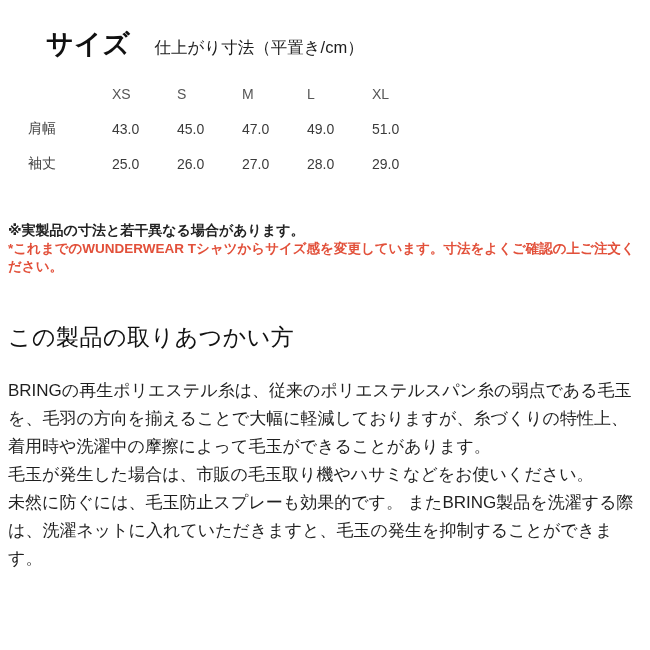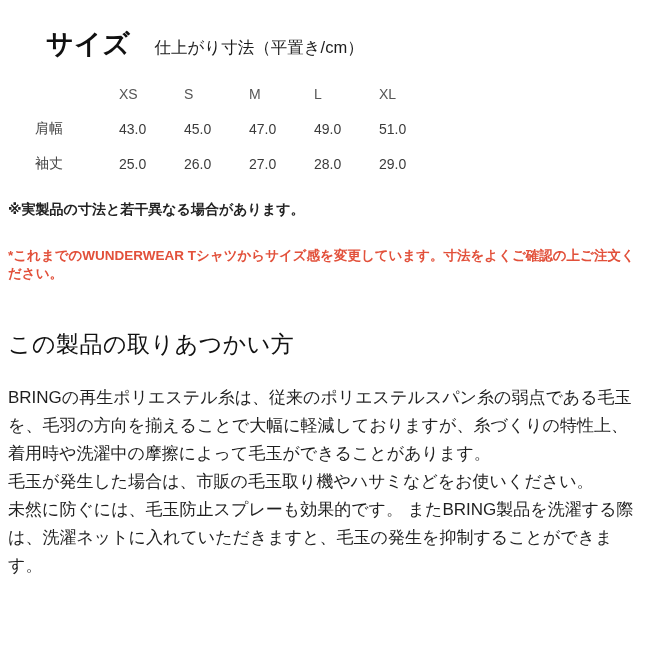--- a/index.html
+++ b/index.html
@@ -8,32 +8,32 @@
     width:650px; height:650px; overflow:hidden;
     font-family:"Liberation Sans","DejaVu Sans",sans-serif;
     color:#1e1e1e;
   }
   .page { padding:26px 8px 0 8px; }
 
   .size-header { display:flex; align-items:baseline; gap:24px; padding-left:2px; }
   .size-title { font-size:27px; font-weight:700; color:#111; letter-spacing:0.5px;margin-left:36px; }
   .size-subtitle { font-size:16.5px; color:#1c1c1c; }
 
-  .size-table { margin:14px 0 0 27px; }
+  .size-table { margin:14px 0 0 20px; }
   .tr {
     display:grid;
     grid-template-columns:84px 65px 65px 65px 65px 65px;
     height:35px; align-items:center;
   }
   .td { font-size:14px; color:#3b3b3b; }
   .tr.head .td { color:#565656; }
   .td.label { color:#454545; }
 
-  .note { margin-top:20px; font-size:14px; font-weight:700; color:#222; }
-  .warning { margin-top:28px; font-size:13.5px; font-weight:700; color:#e2503a; }
+  .note { margin-top:41px; font-size:14px; font-weight:700; color:#222; }
+  .warning { font-size:13.5px; font-weight:700; color:#e2503a; }
 
   .care-section { margin-top:46px; }
   .care-title { font-size:23px; font-weight:400; color:#111; letter-spacing:0.5px; }
   .care-body {
     margin-top:24px; font-size:17px; line-height:28px; color:#1f1f1f;
     white-space:pre-line; max-width:634px;
   }
 </style>
 </head>
 <body>

